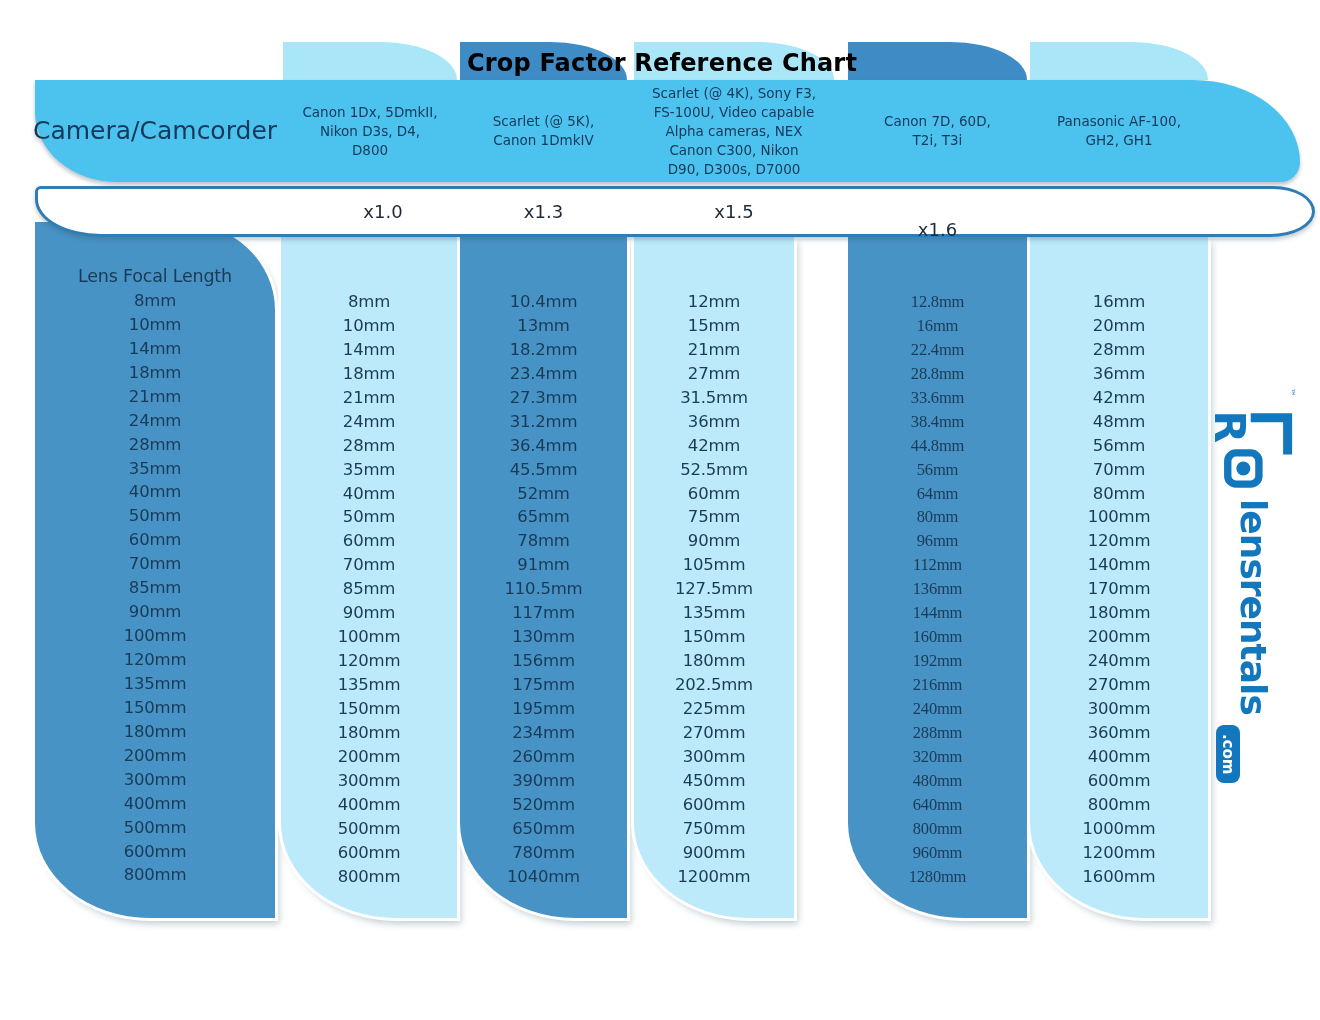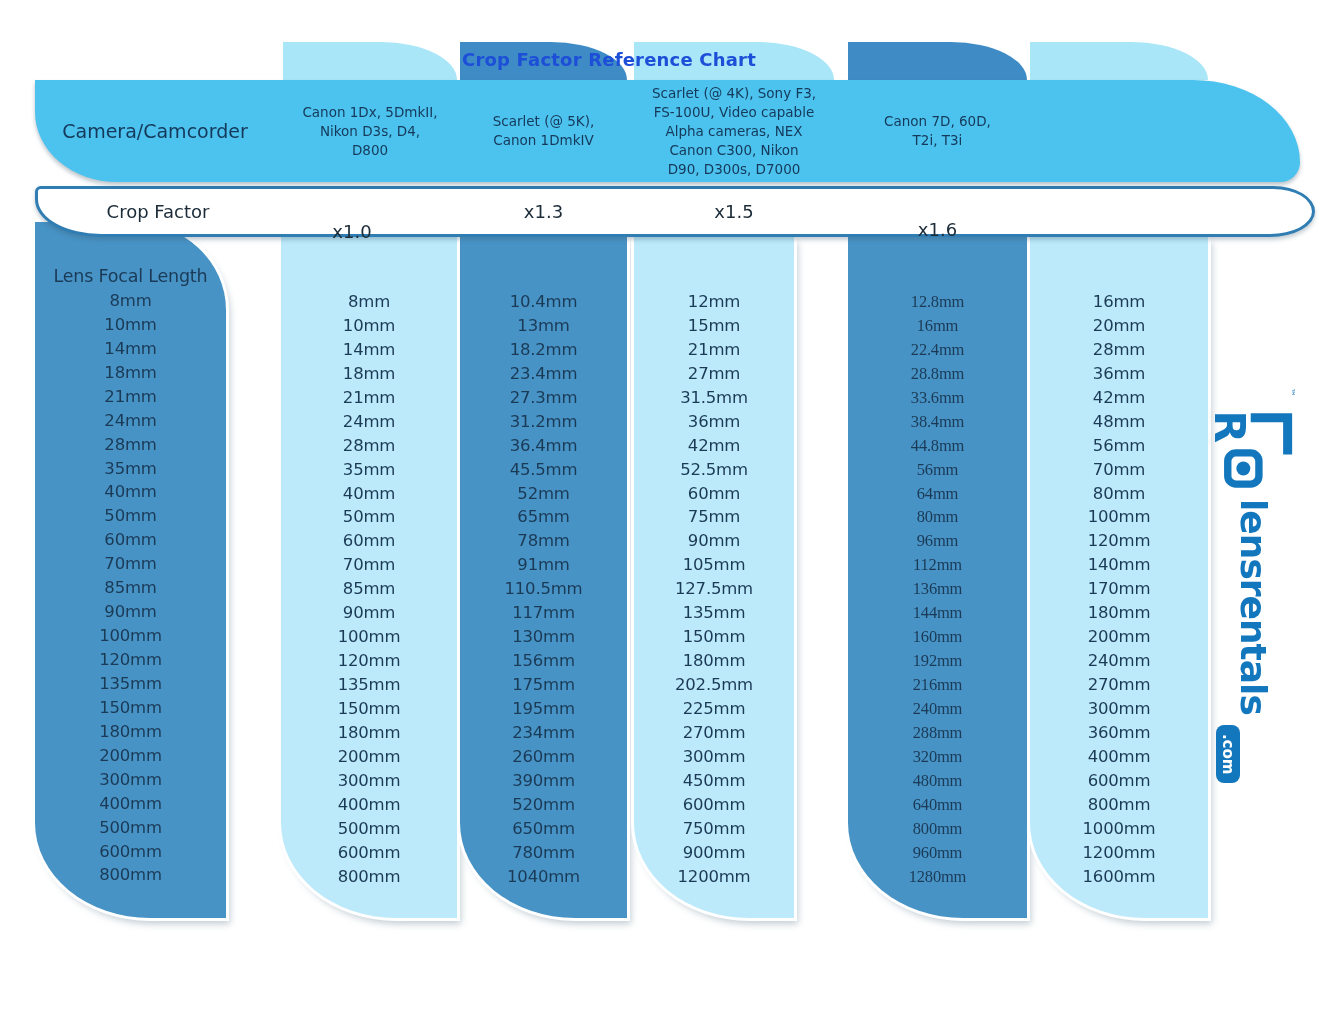--- a/index.html
+++ b/index.html
@@ -9,50 +9,50 @@
   
   .tab{position:absolute;top:42px;height:38px;border-top-right-radius:80px 40px;z-index:1;}
   .tab.light{background:#A9E6F8;}
   .tab.dark{background:#3E8BC6;}
   .tab.t2{left:283px;width:174px;}
   .tab.t3{left:460px;width:167px;}
   .tab.t4{left:634px;width:200px;}
   .tab.t5{left:848px;width:179px;}
   .tab.t6{left:1030px;width:178px;}
 
-  .title{position:absolute;left:462px;top:49px;width:400px;z-index:6;
-         font-size:18px;font-weight:bold;color:#1d4ed8;letter-spacing:.2px;}
+  .title{position:absolute;left:462px;top:49px;width:400px;text-align:center;z-index:6;
+         font-size:24px;font-weight:bold;color:#000000;letter-spacing:.2px;}
 
   
   .band{position:absolute;left:35px;top:80px;width:1265px;height:102px;background:#4CC2EE;z-index:4;
         border-top-right-radius:130px 100px;border-bottom-right-radius:24px;border-bottom-left-radius:100px 85px;
         filter:drop-shadow(0 3px 2px rgba(60,90,110,.35));}
   .band .cell{position:absolute;top:0;height:100%;display:flex;align-items:center;justify-content:center;
         text-align:center;white-space:pre-line;font-size:13.5px;line-height:19px;color:#15395A;}
-  .band .cell.big{font-size:19px;line-height:22px;}
+  .band .cell.big{font-size:25px;line-height:22px;}
   .bc1{left:0;width:240px;} .bc2{left:248px;width:174px;} .bc3{left:425px;width:167px;}
   .bc4{left:597px;width:204px;} .bc5{left:813px;width:179px;} .bc6{left:995px;width:178px;}
 
   
   .cropbar{position:absolute;left:35px;top:186px;width:1280px;height:51px;background:#ffffff;z-index:3;
         border:3px solid #2F7DB3;box-sizing:border-box;
         border-top-left-radius:6px;border-top-right-radius:44px 27px;
         border-bottom-right-radius:48px 27px;border-bottom-left-radius:70px 40px;
         box-shadow:0 3px 4px rgba(60,90,110,.3);}
   .cropbar .cell{position:absolute;top:0;height:100%;display:flex;align-items:center;justify-content:center;
         font-size:18px;color:#1B2B38;}
-  .cc1{left:0;width:240px;} .cc2{left:227px;width:174px;margin-top:20px;} .cc3{left:422px;width:167px;}
+  .cc1{left:0;width:240px;} .cc2{left:258px;width:174px;} .cc3{left:422px;width:167px;}
   .cc4{left:594px;width:204px;text-align:right;} .cc5{left:810px;width:179px;margin-top:18px;} .cc6{left:992px;width:178px;}
 
   
   .col{position:absolute;top:237px;height:681px;z-index:2;border-bottom-left-radius:115px 95px;
        box-shadow:0 0 0 3px #ffffff,4px 6px 7px rgba(120,145,160,.45);}
   .col.dark{background:#4793C6;}
   .col.light{background:#BCEAFA;}
-  .col.c1{left:35px;top:222px;height:696px;width:191px;border-top-right-radius:95px 88px;}
+  .col.c1{left:35px;top:222px;height:696px;width:240px;border-top-right-radius:95px 88px;}
   .col.c2{left:281px;width:176px;}
   .col.c3{left:460px;width:167px;}
   .col.c4{left:634px;width:160px;}
   .col.c5{left:848px;width:179px;font-family:Liberation Serif, serif;}
   .col.c6{left:1030px;width:178px;}
   .rows{text-align:center;}
   .rows .row{height:23.95px;line-height:23.95px;font-size:16.5px;letter-spacing:-.2px;}
   .rows .row.lbl{font-size:17.5px;}
   .m-label{margin-top:43px;}
   .m-vals{margin-top:53px;}
@@ -86,20 +86,22 @@
 D800</div>
     <div class="cell bc3">Scarlet (@ 5K),
 Canon 1DmkIV</div>
     <div class="cell bc4">Scarlet (@ 4K), Sony F3,
 FS-100U, Video capable
 Alpha cameras, NEX
 Canon C300, Nikon
 D90, D300s, D7000</div>
     <div class="cell bc5">Canon 7D, 60D,
 T2i, T3i</div>
+    <div class="cell bc6">Panasonic AF-100,
+GH2, GH1</div>
   </div>
 
   <div class="col dark c1">
     <div class="rows m-label">
       <div class="row lbl">Lens Focal Length</div>
       <div>
           <div class="row">8mm</div>
           <div class="row">10mm</div>
           <div class="row">14mm</div>
           <div class="row">18mm</div>
@@ -277,21 +279,20 @@
           <div class="row">600mm</div>
           <div class="row">800mm</div>
           <div class="row">1000mm</div>
           <div class="row">1200mm</div>
           <div class="row">1600mm</div>
         </div>
       </div>
   </div>
 
   <div class="cropbar">
-    <div class="cell cc1">Crop Factor</div>
     <div class="cell cc2">x1.0</div>
     <div class="cell cc3">x1.3</div>
     <div class="cell cc4">x1.5</div>
     <div class="cell cc5">x1.6</div>
   </div>
 
   <div class="logo-wrap">
     <div class="logo-inner">
       <span class="logo-tm">™</span>
       <svg width="82" height="82" viewBox="0 0 100 100">

